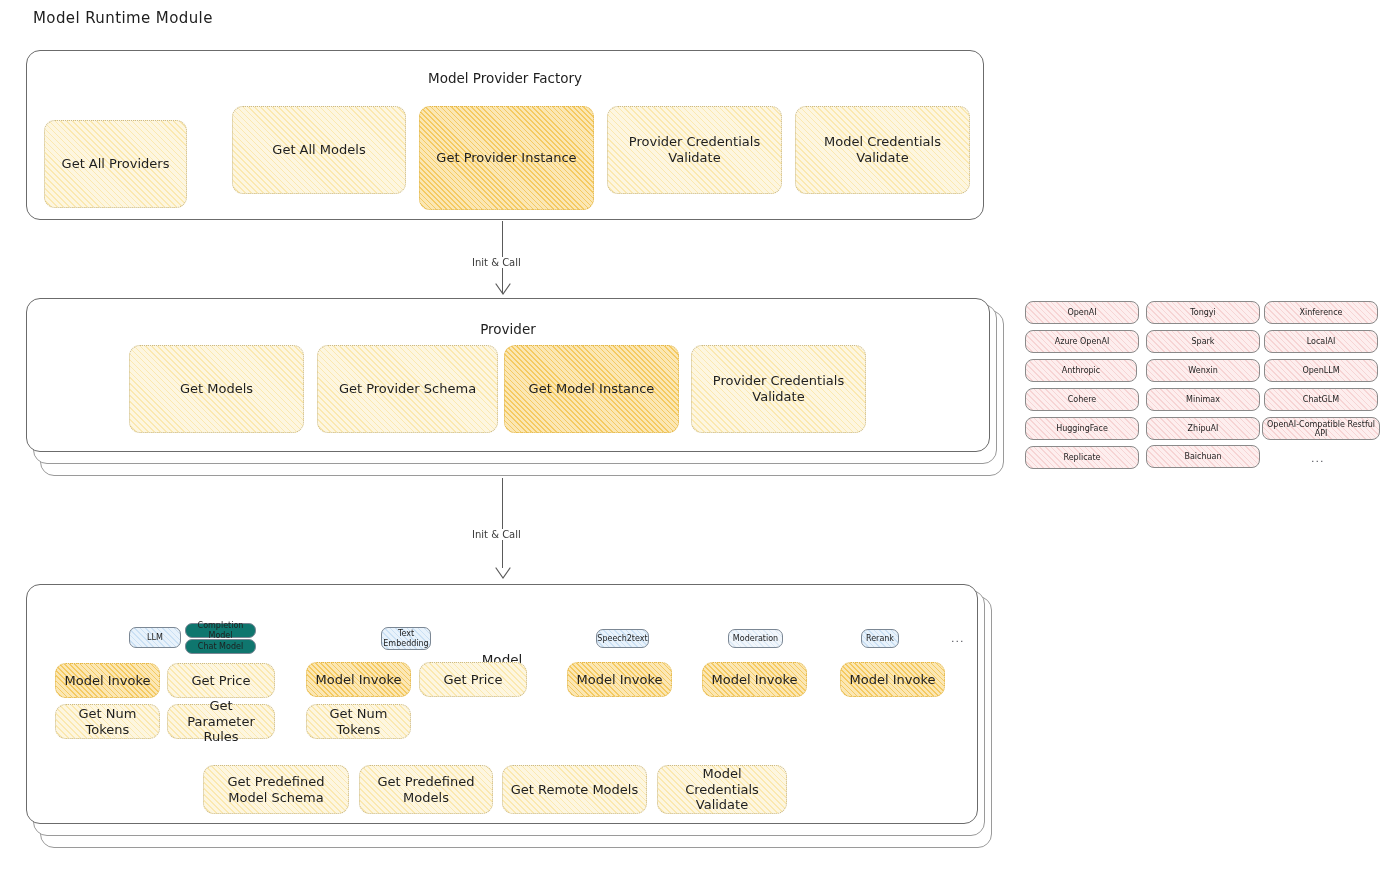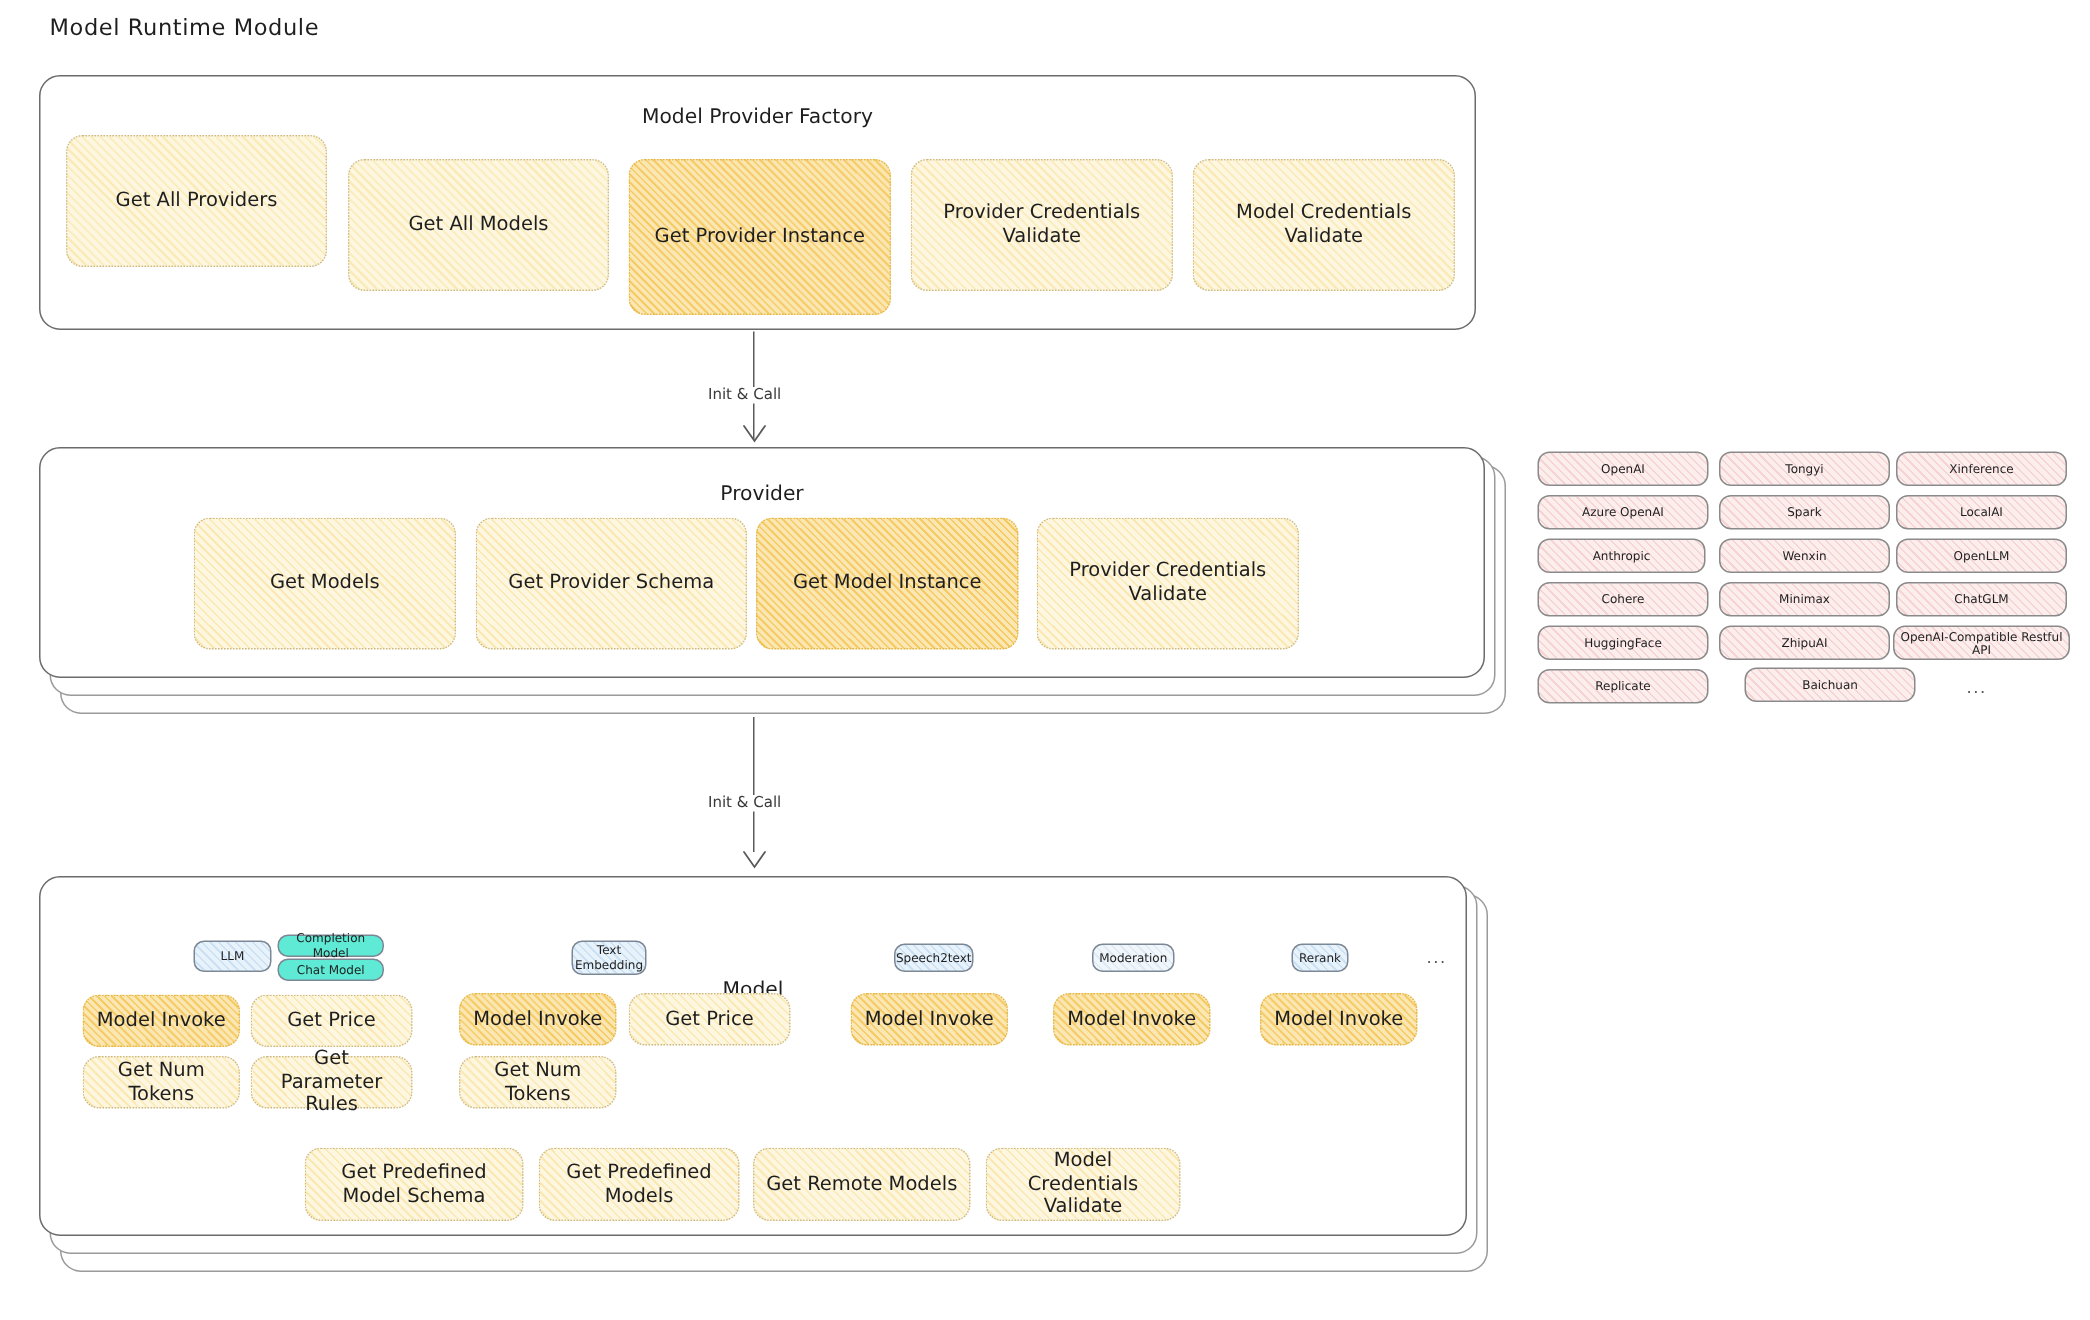--- a/index.html
+++ b/index.html
@@ -50,21 +50,21 @@
       #e8f2fb;
     display:flex;align-items:center;justify-content:center;text-align:center;
     font-size:8px;line-height:1.18;color:#1e1e1e;
   }
   .bluepill.faint{
     background:
       repeating-linear-gradient(45deg,rgba(120,175,225,.16) 0 1px,rgba(255,255,255,0) 1px 4px),
       #f1f6fb;
   }
   .whitepill{
-    border:1.1px solid #7b8794;border-radius:7px;background:#5eead4;
+    border:1.1px solid #7b8794;border-radius:7px;background:#0f766e;
     display:flex;align-items:center;justify-content:center;text-align:center;
     font-size:8px;line-height:1.18;color:#1e1e1e;
   }
 
   
   .pinkpill{
     border:1.1px solid #8a8a8a;border-radius:8px;
     background:
       repeating-linear-gradient(45deg,rgba(224,120,120,.22) 0 1px,rgba(255,255,255,0) 1px 4px),
       #fdeeee;
@@ -80,21 +80,21 @@
   svg.arrow-head{overflow:visible;}
 </style>
 </head>
 <body>
 
 <div class="abs" id="page-title">Model Runtime Module</div>
 
 <div class="abs card" style="left:26px;top:50px;width:958px;height:170px;">
   <div class="card-title" style="top:19px;">Model Provider Factory</div>
 </div>
-<div class="abs fnbox" style="left:44px;top:90px;width:174px;height:88px;">Get All Providers</div>
+<div class="abs fnbox" style="left:44px;top:120px;width:143px;height:88px;">Get All Providers</div>
 <div class="abs fnbox" style="left:232px;top:106px;width:174px;height:88px;">Get All Models</div>
 <div class="abs fnbox hl" style="left:419px;top:106px;width:175px;height:104px;">Get Provider Instance</div>
 <div class="abs fnbox" style="left:607px;top:106px;width:175px;height:88px;">Provider Credentials Validate</div>
 <div class="abs fnbox" style="left:795px;top:106px;width:175px;height:88px;">Model Credentials Validate</div>
 
 <div class="abs arrow-line" style="left:502px;top:221px;height:72px;"></div>
 <div class="abs" style="left:468px;top:251px;">
   <span class="arrow-label">Init &amp; Call</span>
 </div>
 <svg class="abs arrow-head" style="left:494px;top:278px;width:18px;height:18px;" viewBox="0 0 18 18">
@@ -116,21 +116,21 @@
 <div class="abs pinkpill" style="left:1025px;top:359px;width:112px;height:23px;">Anthropic</div>
 <div class="abs pinkpill" style="left:1025px;top:388px;width:114px;height:23px;">Cohere</div>
 <div class="abs pinkpill" style="left:1025px;top:417px;width:114px;height:23px;">HuggingFace</div>
 <div class="abs pinkpill" style="left:1025px;top:446px;width:114px;height:23px;">Replicate</div>
 
 <div class="abs pinkpill" style="left:1146px;top:301px;width:114px;height:23px;">Tongyi</div>
 <div class="abs pinkpill" style="left:1146px;top:330px;width:114px;height:23px;">Spark</div>
 <div class="abs pinkpill" style="left:1146px;top:359px;width:114px;height:23px;">Wenxin</div>
 <div class="abs pinkpill" style="left:1146px;top:388px;width:114px;height:23px;">Minimax</div>
 <div class="abs pinkpill" style="left:1146px;top:417px;width:114px;height:23px;">ZhipuAI</div>
-<div class="abs pinkpill" style="left:1146px;top:445px;width:114px;height:23px;margin-left:17px;">Baichuan</div>
+<div class="abs pinkpill" style="left:1146px;top:445px;width:114px;height:23px;">Baichuan</div>
 
 <div class="abs pinkpill" style="left:1264px;top:301px;width:114px;height:23px;">Xinference</div>
 <div class="abs pinkpill" style="left:1264px;top:330px;width:114px;height:23px;">LocalAI</div>
 <div class="abs pinkpill" style="left:1264px;top:359px;width:114px;height:23px;">OpenLLM</div>
 <div class="abs pinkpill" style="left:1264px;top:388px;width:114px;height:23px;">ChatGLM</div>
 <div class="abs pinkpill" style="left:1262px;top:417px;width:118px;height:23px;">OpenAI-Compatible Restful API</div>
 <div class="abs ellipsis" style="left:1311px;top:452px;">...</div>
 
 <div class="abs arrow-line" style="left:502px;top:478px;height:90px;"></div>
 <div class="abs" style="left:468px;top:523px;">

